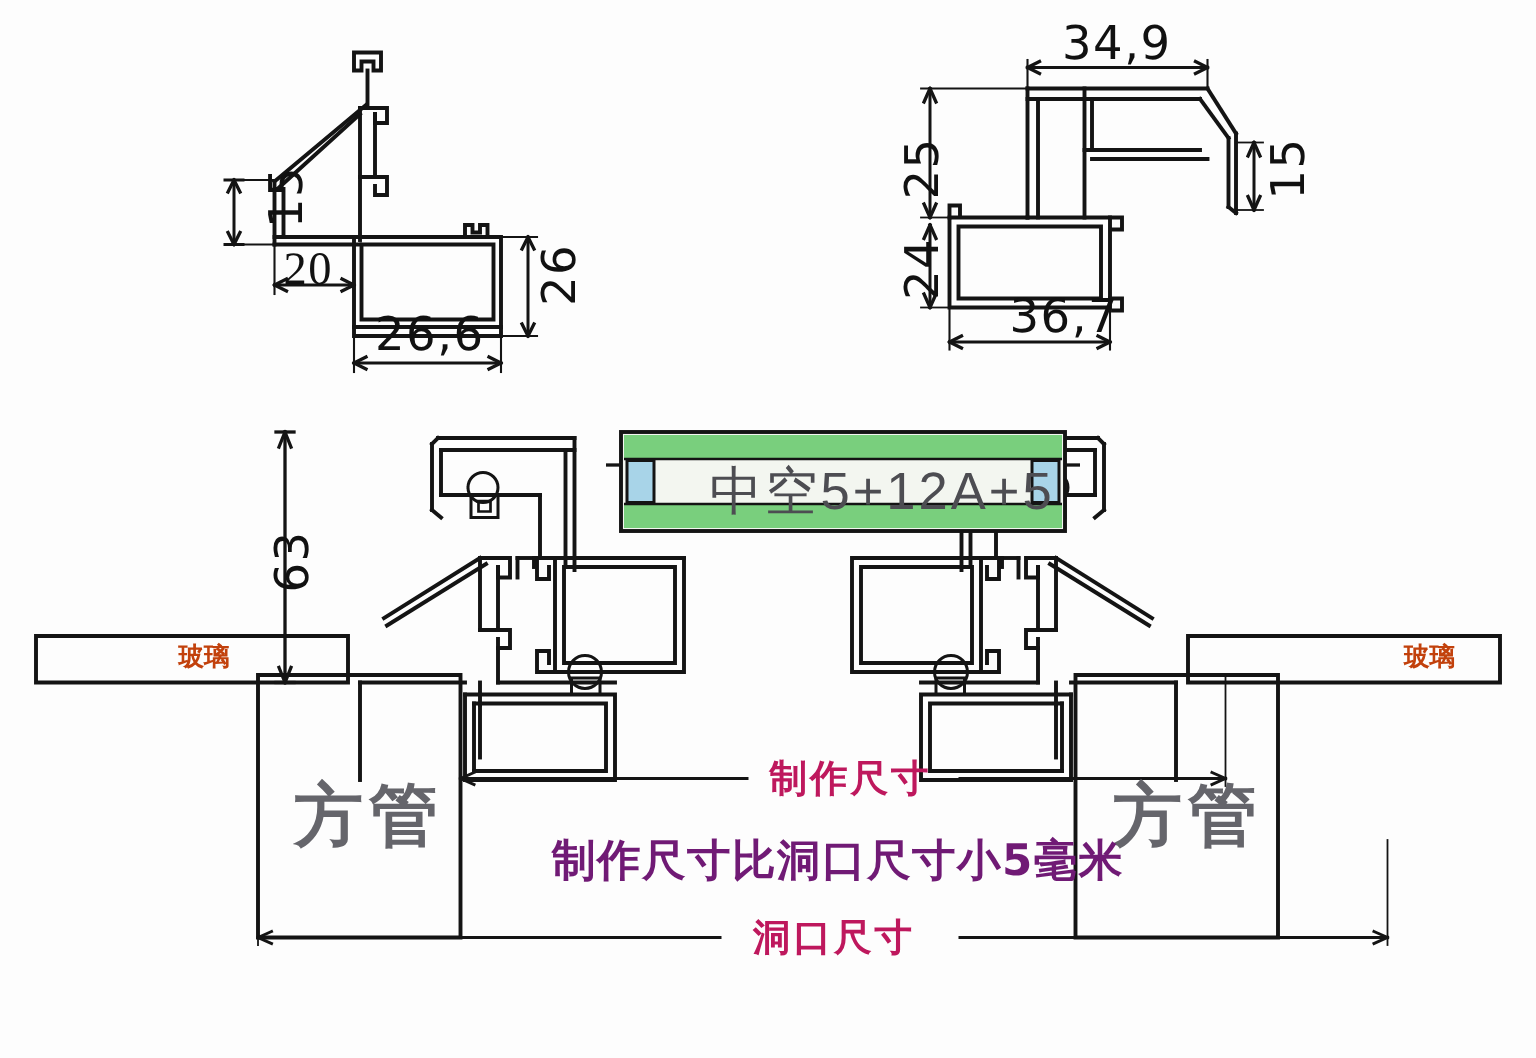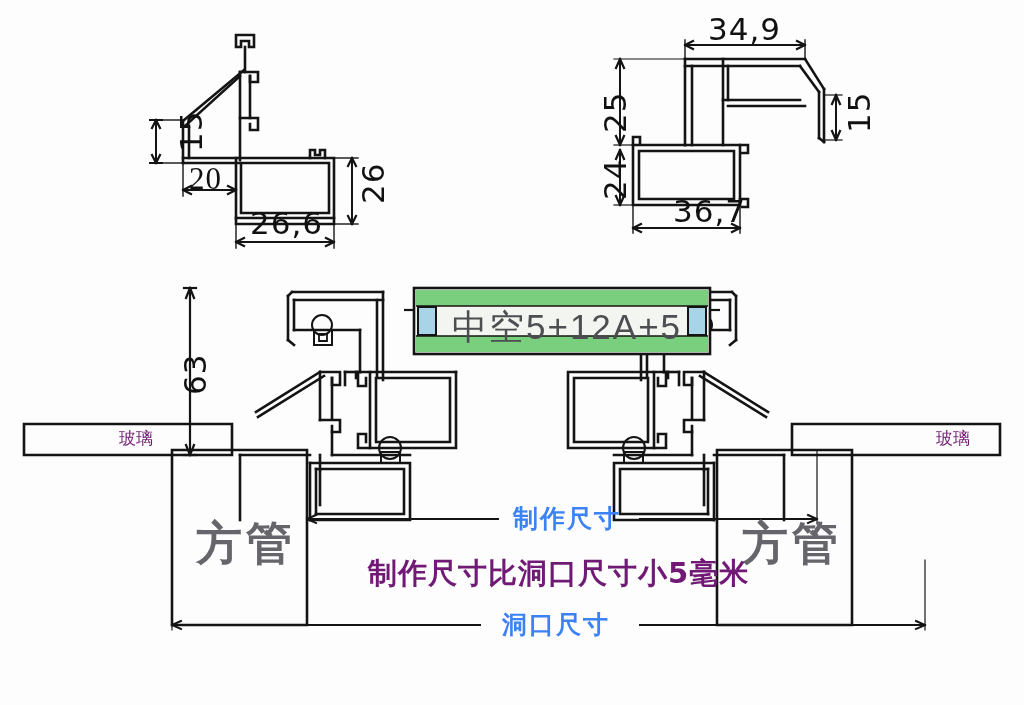--- a/index.html
+++ b/index.html
@@ -15,23 +15,23 @@
   .lbl{
     position:absolute;
     font-family:"DejaVu Sans","Liberation Sans",sans-serif;
     color:#1a1a1a;
     white-space:nowrap;
     line-height:1;
     user-select:none;
   }
   .dim{ font-size:31px; letter-spacing:1px; color:#111; font-weight:400;}
   .dim-rot90{ transform:rotate(-90deg); transform-origin:left top;}
-  .cn-blk{ font-size:25px; font-weight:700; color:#3b82f6; letter-spacing:2px;}
+  .cn-blk{ font-size:25px; font-weight:700; color:#be185d; letter-spacing:2px;}
   .cn-red{ font-size:29px; font-weight:700; color:#701a75; letter-spacing:1px;}
-  .cn-pink{ font-size:17px; font-weight:400; color:#701a75; letter-spacing:0px;}
+  .cn-pink{ font-size:17px; font-weight:700; color:#c2410c; letter-spacing:0px;}
   .hand{ font-size:46px; color:#59595f; font-weight:700; letter-spacing:4px; opacity:.92;}
   .glass-txt{
     position:absolute;
     font-size:35px;
     color:#4d4d52;
     letter-spacing:2px;
     white-space:nowrap;
   }
 </style>
 </head>
@@ -313,21 +313,21 @@
   <div class="lbl dim" style="left:250px;top:208px;">26,6</div>
 
   <div class="lbl dim" style="left:708px;top:14px;">34,9</div>
   <div class="lbl dim dim-rot90" style="left:600px;top:133px;">25</div>
   <div class="lbl dim dim-rot90" style="left:600px;top:200px;">24</div>
   <div class="lbl dim dim-rot90" style="left:844px;top:133px;">15</div>
   <div class="lbl dim" style="left:645px;top:196px;margin-left:28px;">36,7</div>
 
   <div class="lbl dim dim-rot90" style="left:180px;top:395px;">63</div>
 
-  <div class="glass-txt" style="left:452px;top:304px;text-align:center;">中空5+12A+5</div>
+  <div class="glass-txt" style="left:473px;top:304px;text-align:center;">中空5+12A+5</div>
 
   <div class="lbl cn-pink" style="left:119px;top:430px;">玻璃</div>
   <div class="lbl cn-pink" style="left:936px;top:430px;">玻璃</div>
 
   <div class="lbl hand" style="left:196px;top:520px;">方管</div>
   <div class="lbl hand" style="left:842px;top:520px;transform:translateX(-100%);">方管</div>
 
   <div class="lbl cn-blk" style="left:513px;top:506px;">制作尺寸</div>
   <div class="lbl cn-blk" style="left:502px;top:612px;">洞口尺寸</div>
 

